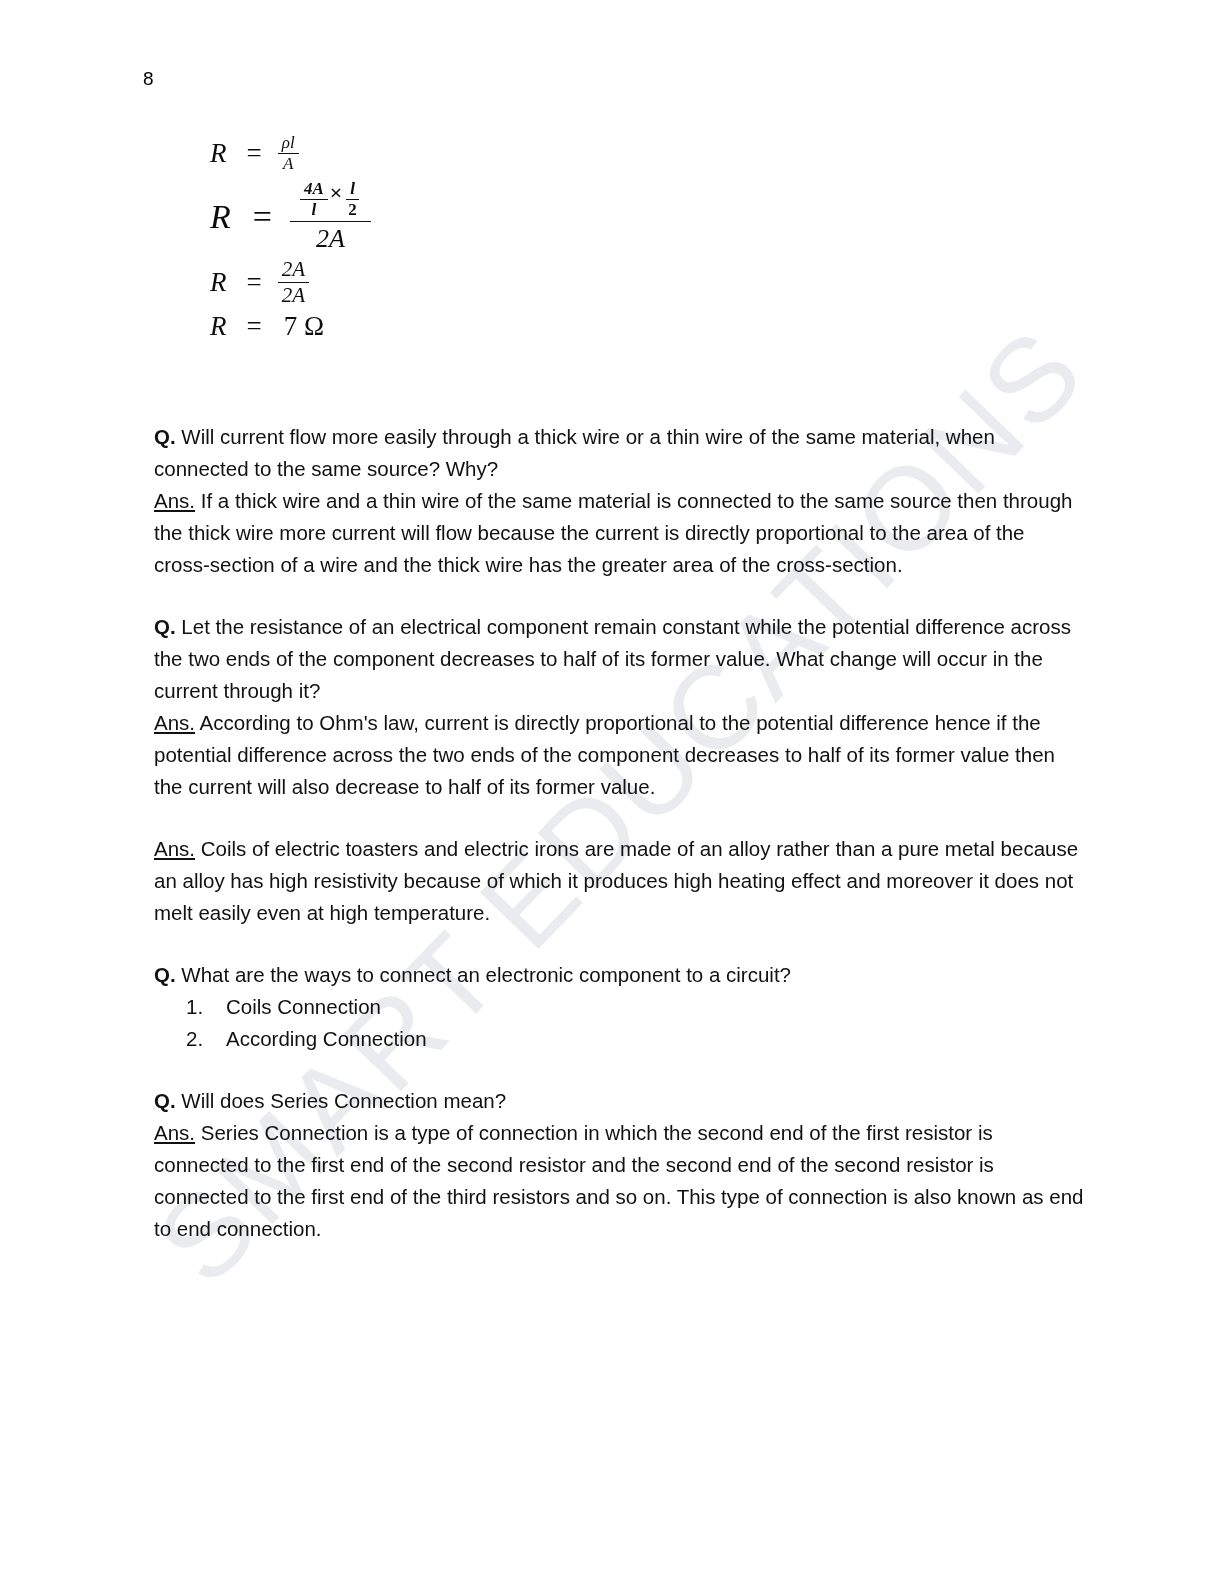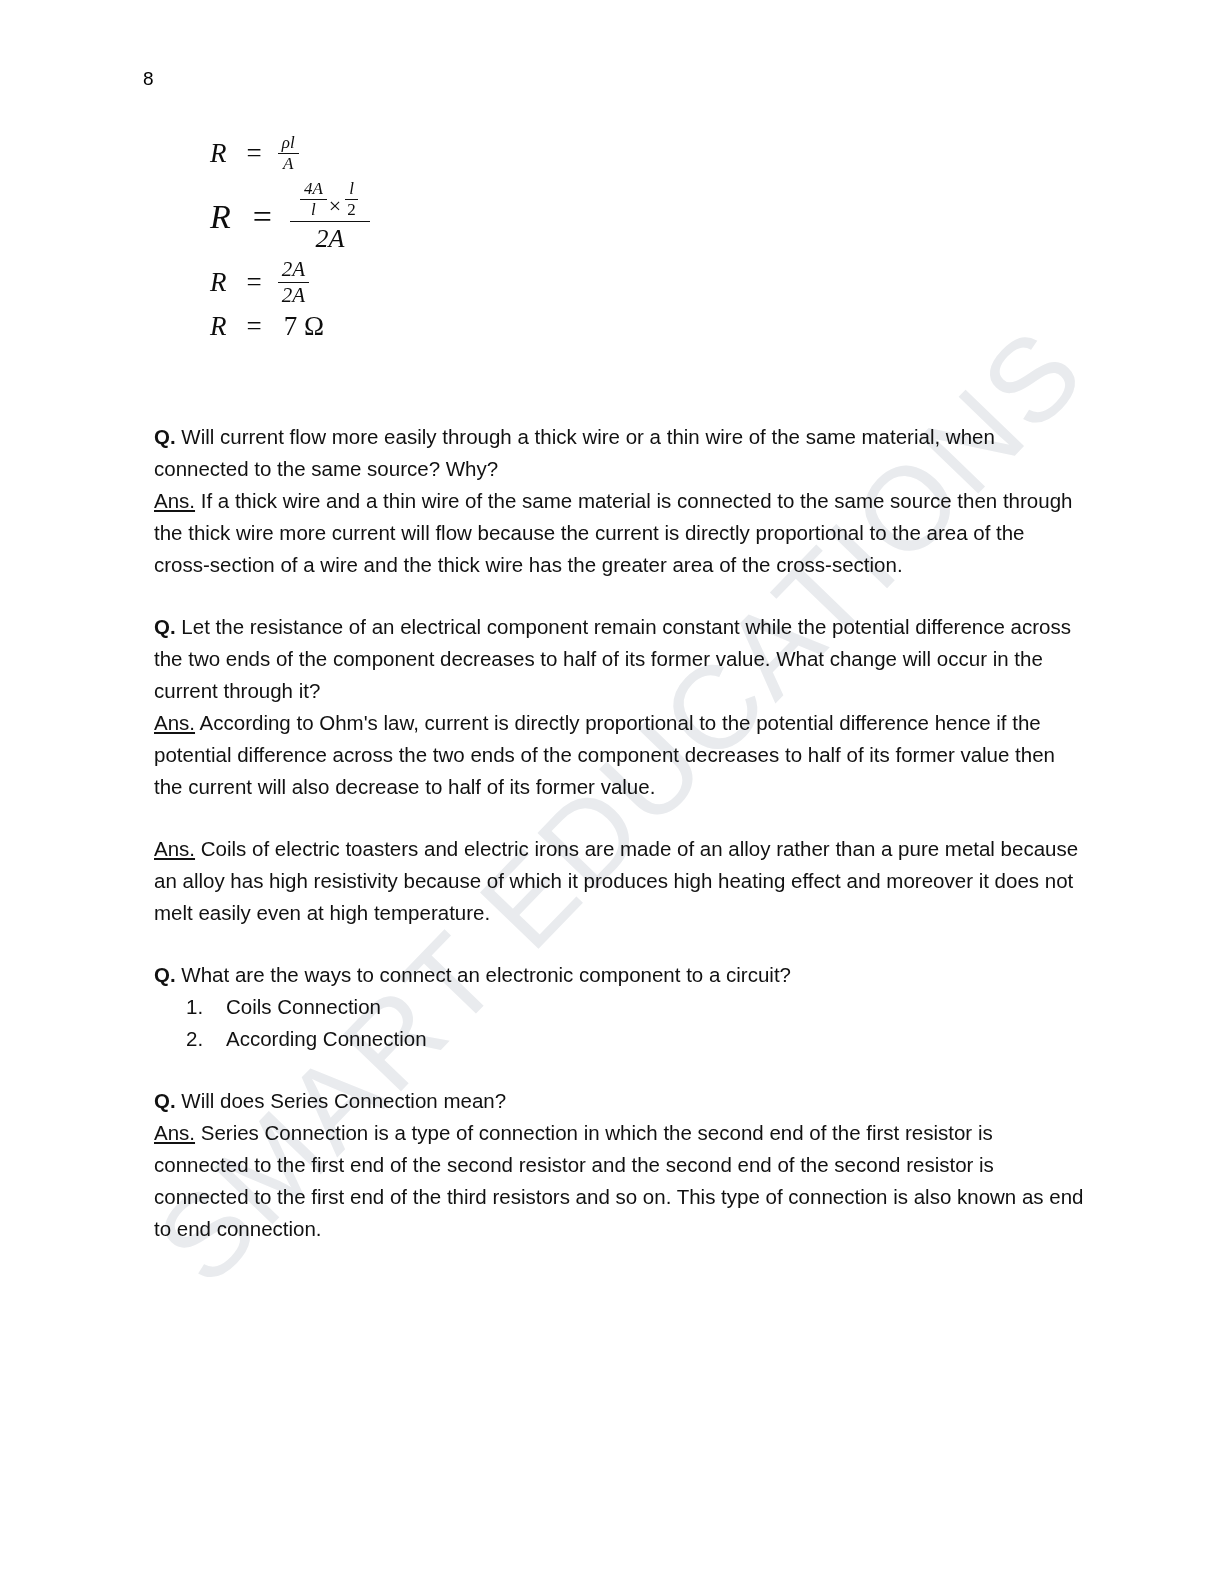--- a/index.html
+++ b/index.html
@@ -131,23 +131,24 @@
   .mup { font-style: normal; }
 
   
   .frac-outer {
     display: inline-flex;
     flex-direction: column;
     align-items: center;
   }
   .frac-outer > .num-row {
     display: flex;
-    align-items: flex-end;
+    align-items: flex-start;
     padding: 0 10px 2px 10px;
     border-bottom: 1.6px solid #111;
+    font-weight: bold;
   }
   .frac-outer > .den-big {
     font-size: 26px;
     padding-top: 2px;
     font-style: italic;
     font-family: "Liberation Serif", serif;
   }
   .times-sign {
     font-size: 22px;
     padding: 0 2px;

